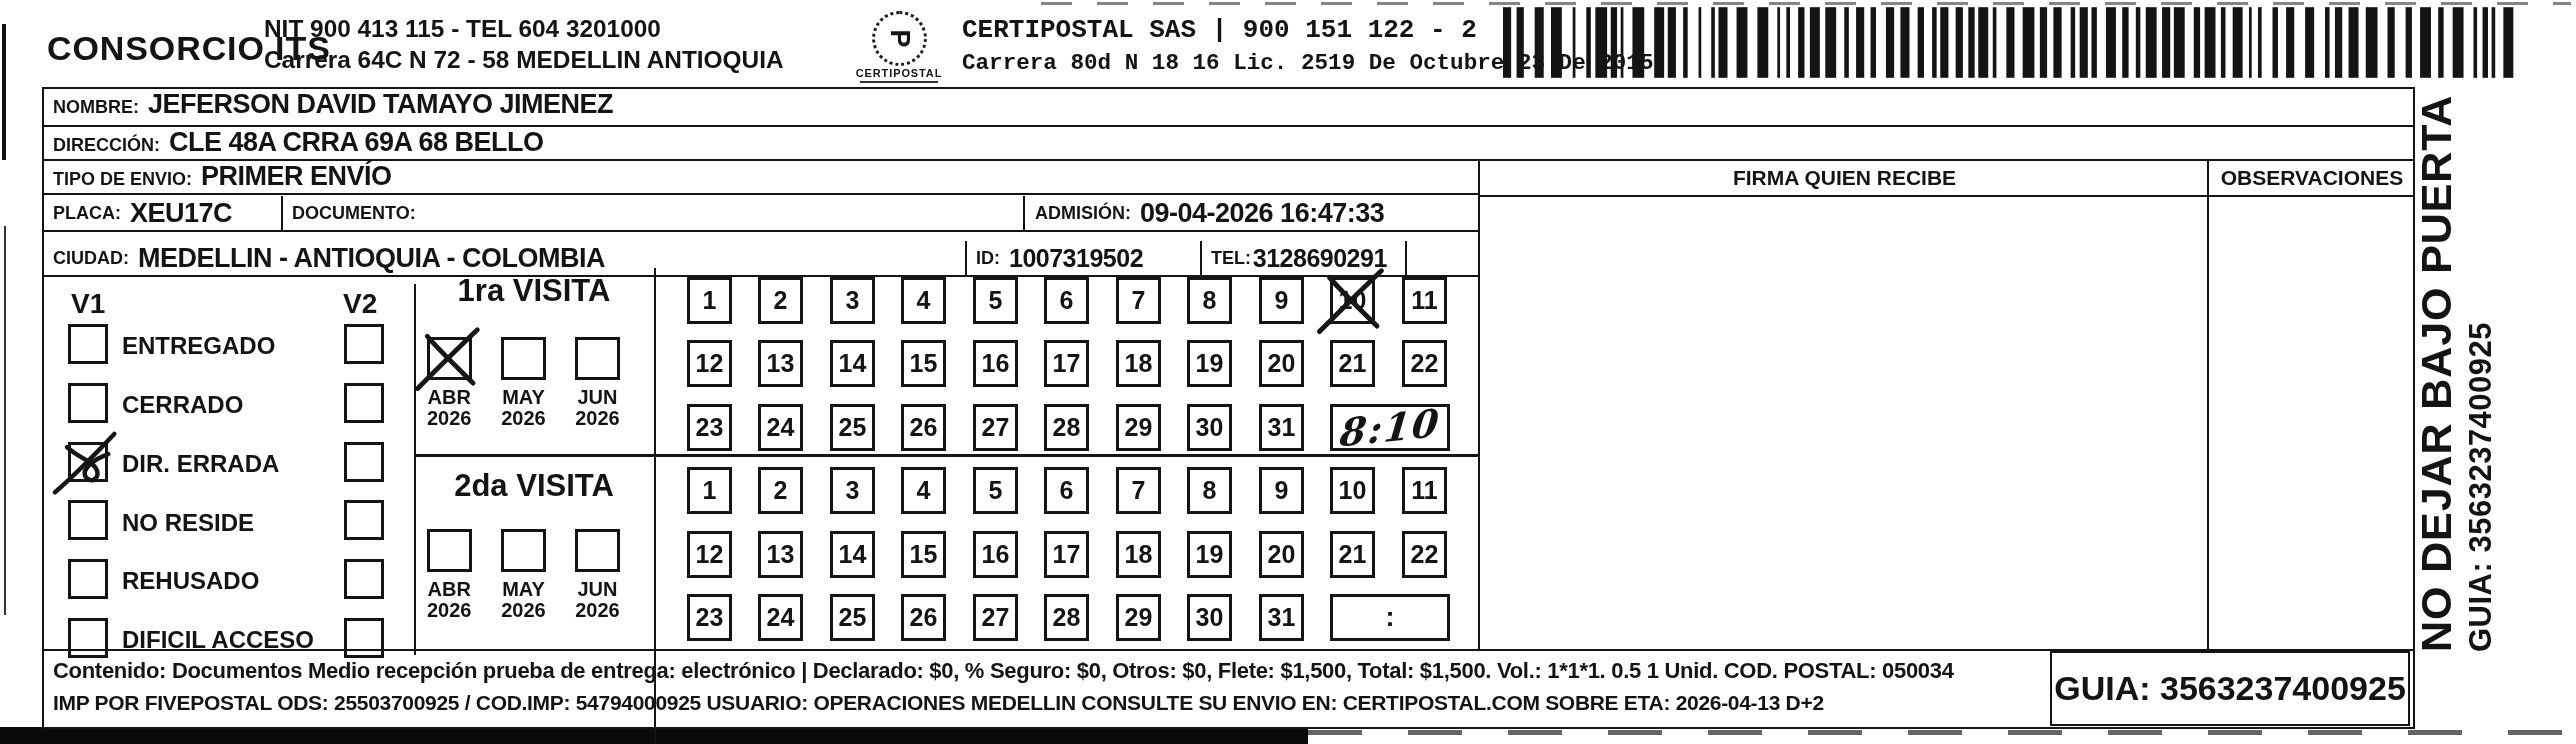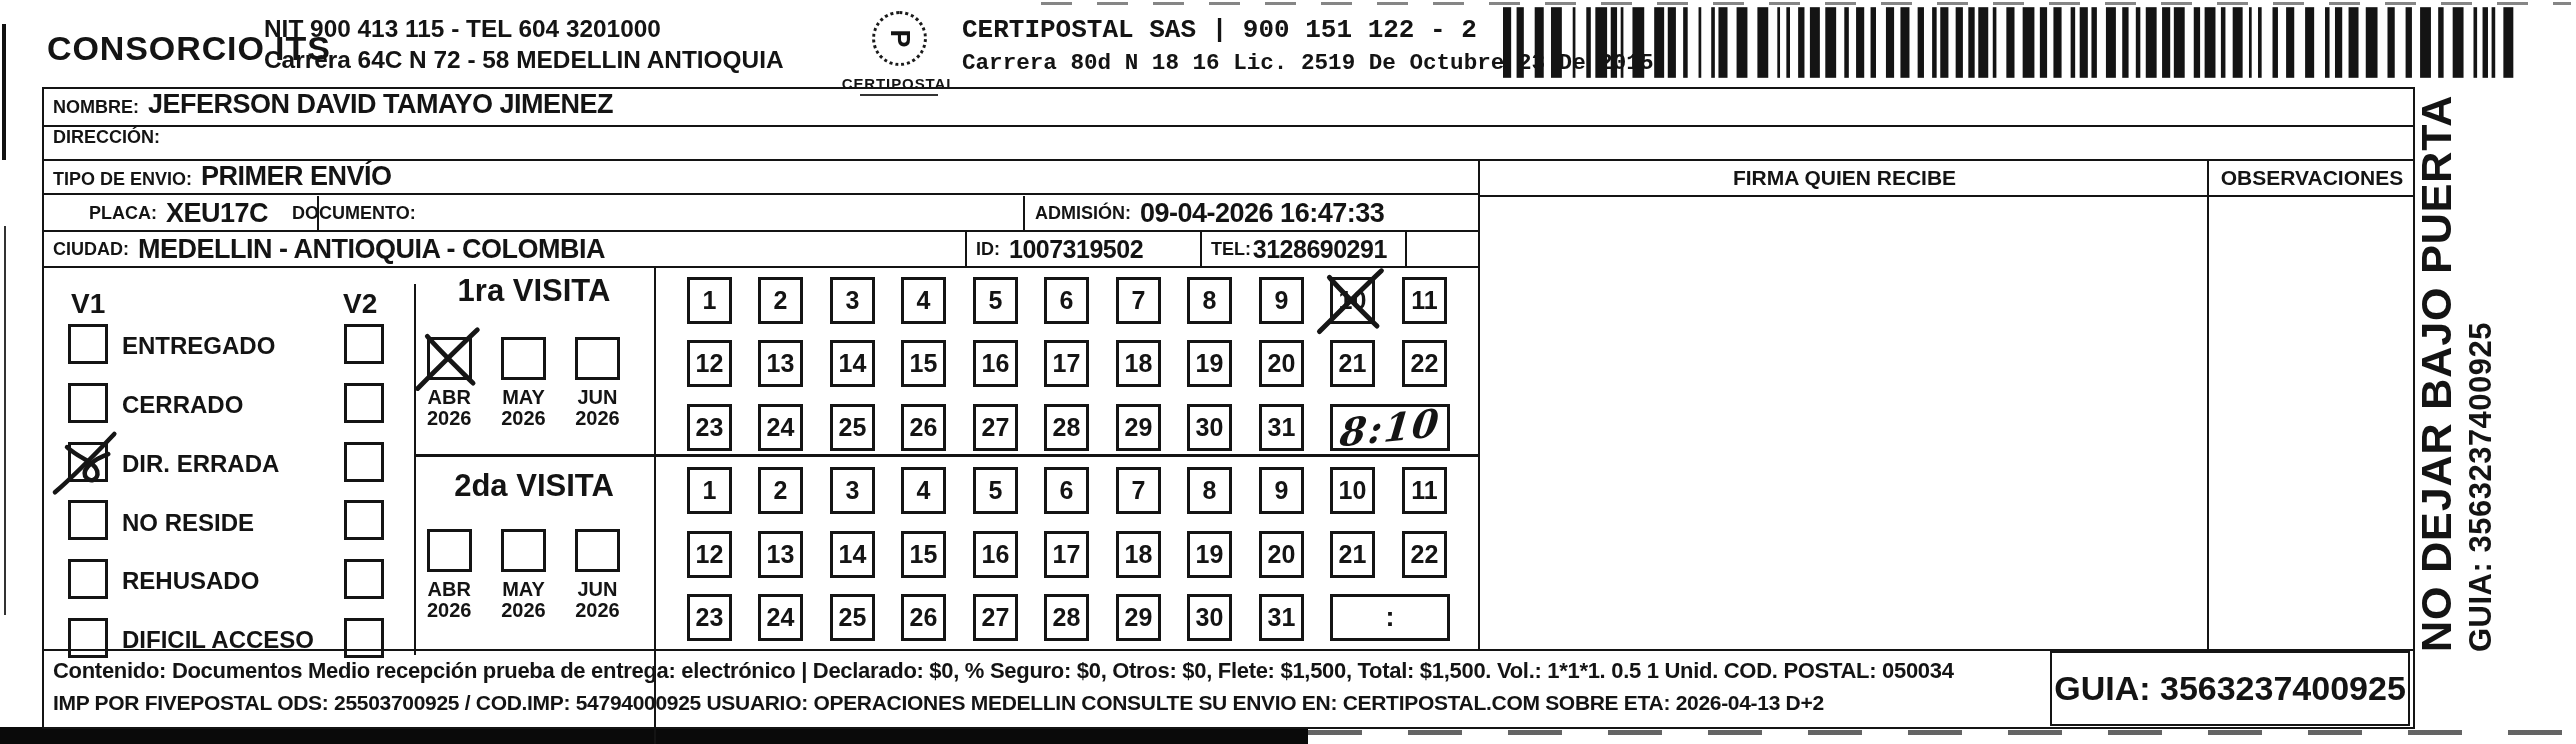--- a/index.html
+++ b/index.html
@@ -6,21 +6,21 @@
   #sheet{position:relative;width:2576px;height:744px;background:#ffffff;
     font-family:"Liberation Sans",sans-serif;color:#141414;font-weight:700;overflow:hidden;}
   .abs{position:absolute;}
   
   .consorcio{left:47px;top:29px;font-size:34px;font-weight:700;letter-spacing:0.9px;}
   .hdr2{left:264px;top:12.7px;font-size:24.4px;line-height:31px;}
   .logo-wrap{left:840px;top:11px;width:118px;text-align:center;}
   .logo-ring{width:49px;height:49px;margin:0 auto;border:3.6px dotted #1a1a1a;border-radius:50%;
     display:flex;align-items:center;justify-content:center;}
   .logo-glyph{font-size:27px;font-weight:700;transform:rotate(90deg);line-height:1;}
-  .logo-cap{font-size:15px;letter-spacing:0.9px;margin-top:9px;}
+  .logo-cap{font-size:11px;letter-spacing:0.9px;margin-top:1px;}
   .logo-line{height:1.8px;background:#333;width:78px;margin:1.8px auto 0;}
   .hdr3{left:962px;top:14.5px;font-family:Liberation Mono, monospace;}
   .hdr3 .l1{font-size:26px;}
   .hdr3 .l2{font-size:22.6px;margin-top:5.4px;}
   
   .scratch-top{left:1041px;top:1.8px;width:1530px;height:3.6px;opacity:.55;
     background:repeating-linear-gradient(90deg,#222 0 31px,transparent 31px 56px);}
   .left-mark1{left:1.8px;top:23.5px;width:4.5px;height:136px;background:#111;}
   .left-mark2{left:3.6px;top:226px;width:2.7px;height:389px;background:#333;}
   .bottom-bar{left:0;top:727px;width:1308px;height:17px;background:#0a0a0a;}
@@ -171,42 +171,43 @@
     </svg>
 
   <div class="abs" id="mainbox">
 
     <div class="row" style="top:0;height:38px;">
       <span class="lbl">NOMBRE:</span>
       <span class="val">JEFERSON DAVID TAMAYO JIMENEZ</span>
     </div>
     <div class="row" style="top:38px;height:34px;">
       <span class="lbl">DIRECCIÓN:</span>
+      <span class="val">CLE 48A CRRA 69A 68 BELLO</span>
     </div>
 
     <div class="row" style="top:72px;height:34px;width:1434px;">
       <span class="lbl">TIPO DE ENVIO:</span>
       <span class="val">PRIMER ENVÍO</span>
     </div>
 
     <div class="row" style="top:107px;height:36px;width:1434px;padding-left:0;gap:0;">
-      <div class="cell" style="left:0;width:239px;margin-left:36px;">
+      <div class="cell" style="left:0;width:239px;">
         <span class="lbl">PLACA:</span>
         <span class="val">XEU17C</span>
       </div>
       <div class="cell" style="left:239px;width:742px;">
         <span class="lbl">DOCUMENTO:</span>
       </div>
       <div class="cell" style="left:982px;width:453px;border-right:none;">
         <span class="lbl">ADMISIÓN:</span>
         <span class="val">09-04-2026 16:47:33</span>
       </div>
     </div>
 
-    <div class="row" style="top:143px;height:36px;width:1434px;padding-left:12px;gap:0;">
+    <div class="row" style="top:152px;height:36px;width:1434px;padding-left:12px;gap:0;">
       <div class="cell" style="left:0;width:923px;">
         <span class="lbl">CIUDAD:</span>
         <span class="val">MEDELLIN - ANTIOQUIA - COLOMBIA</span>
       </div>
       <div class="cell" style="left:923px;width:235px;">
         <span class="lbl">ID:</span>
         <span class="val" style="font-size:25px;">1007319502</span>
       </div>
       <div class="cell" style="left:1158px;width:205px;gap:1.8px;">
         <span class="lbl">TEL:</span>

